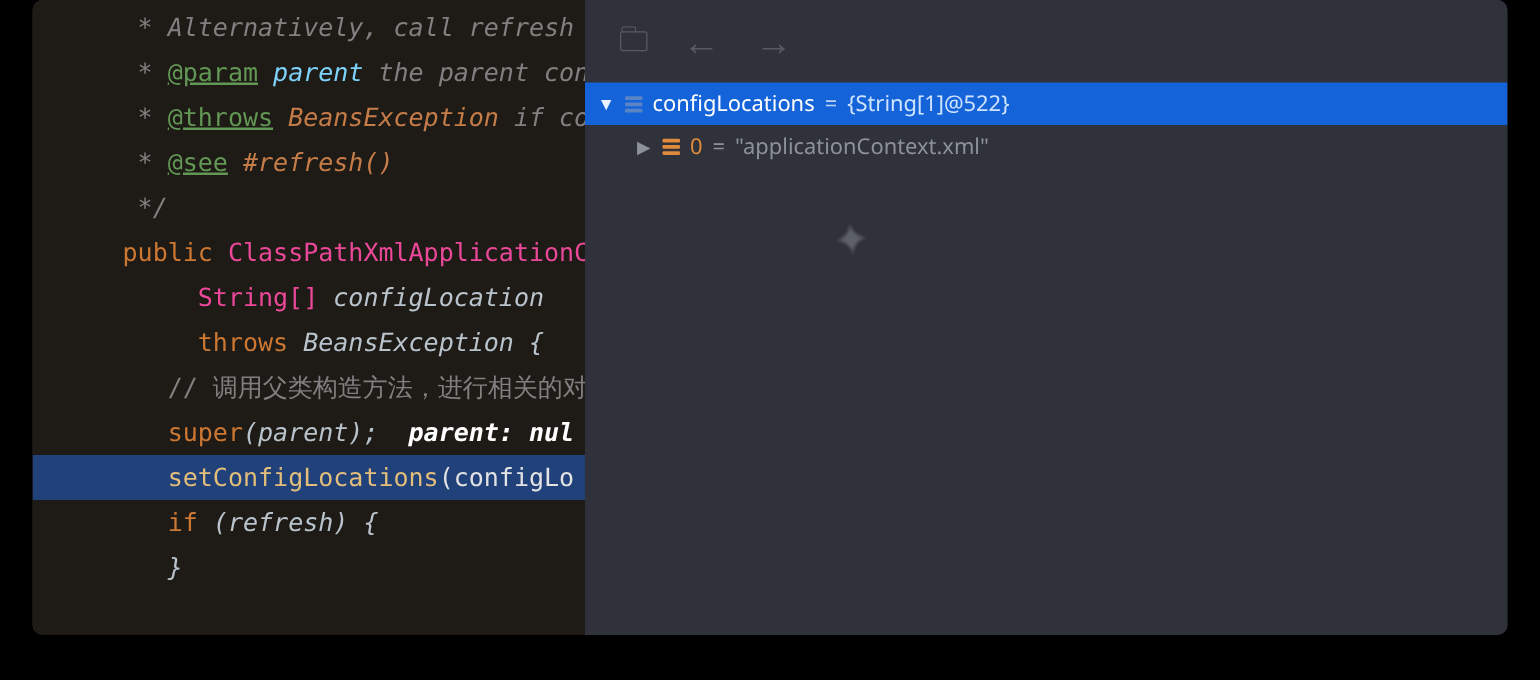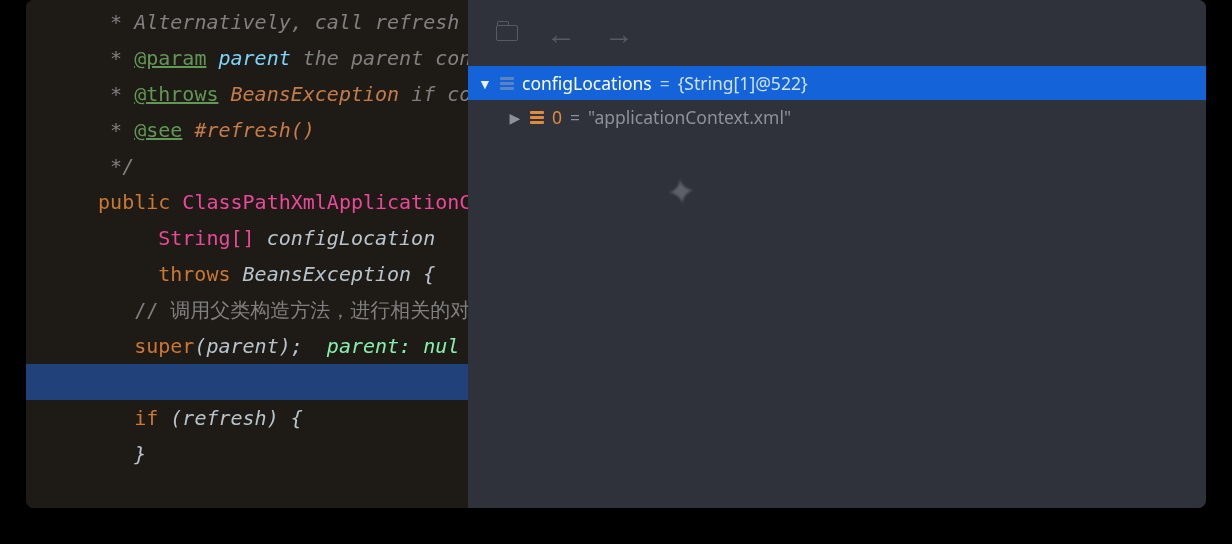--- a/index.html
+++ b/index.html
@@ -44,21 +44,21 @@
 
   
   .c-comment { color:#808080; font-style: italic; }
   .c-tag     { color:#629755; text-decoration: underline; }
   .c-param   { color:#7dd3fc; font-style: italic; }
   .c-excep   { color:#c67c48; font-style: italic; }
   .c-ref     { color:#c67c48; font-style: italic; }
   .c-key     { color:#cc7832; }
   .c-type    { color:#ec4899; }
   .c-ident   { color:#b9c3cc;font-style:italic; }
-  .c-hint    { color:#86efac; font-style: italic; }
+  .c-hint    { color:#ffffff; font-style: italic; font-weight: bold; }
   .c-comment-cn { color:#808080; }
 
   .row.hl {
     background:#21417a;
   }
   .row.hl .code { color:#d8e3f2; }
   .hl-method   { color:#e3be7a; }
   .hl-arg      { color:#e3e3e3; }
 
   .bulb {
@@ -202,20 +202,21 @@
       <span class="code">    <span class="c-comment-cn">// 调用父类构造方法，进行相关的对</span></span>
     </div>
 
     <div class="row">
       <span class="gut"></span>
       <span class="code">    <span class="c-key">super</span><span class="c-ident">(parent);</span><span class="c-hint">  parent: nul</span></span>
     </div>
 
     <div class="row hl">
       <span class="gut"><span class="bulb"></span></span>
+      <span class="code">    <span class="hl-method">setConfigLocations</span><span class="hl-arg">(configLo</span></span>
     </div>
 
     <div class="row">
       <span class="gut"></span>
       <span class="code">    <span class="c-key">if</span><span class="c-ident"> (refresh) {</span></span>
     </div>
 
 
     <div class="row">
       <span class="gut"></span>

